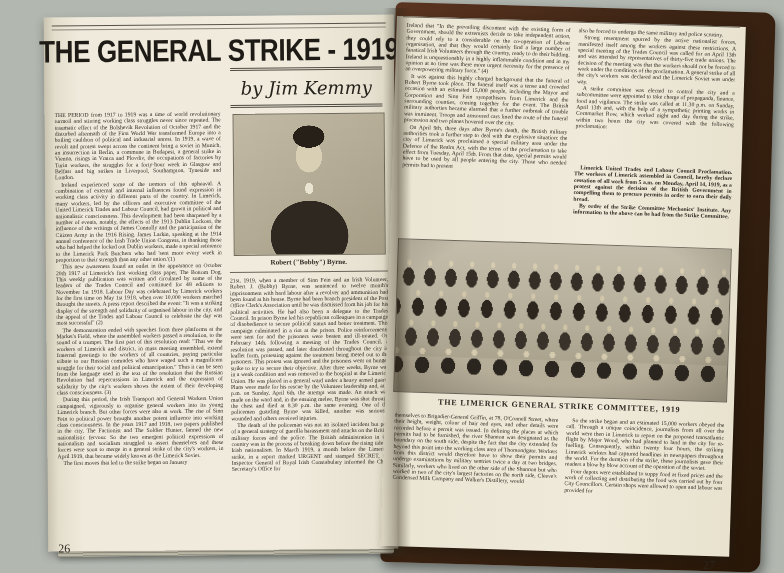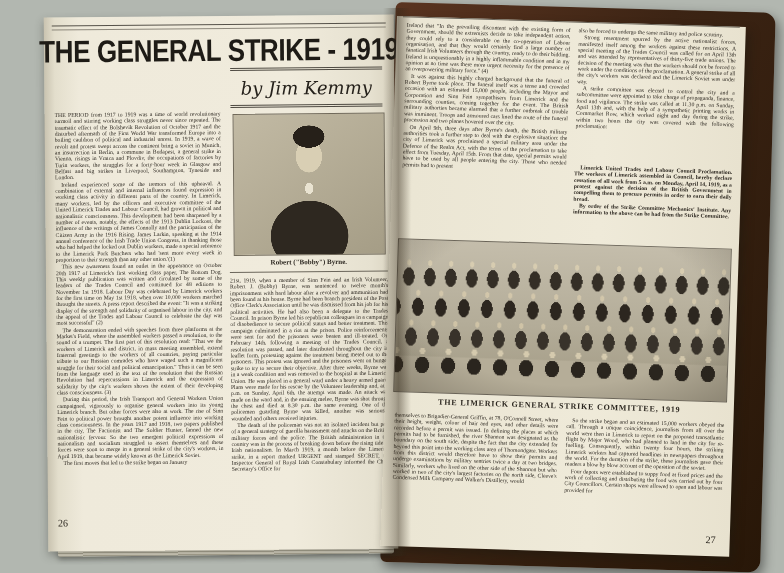--- a/index.html
+++ b/index.html
@@ -65,21 +65,21 @@
       radial-gradient(ellipse 21px 26px at 50% 30%, #d9cfb4 62%, rgba(0,0,0,0) 63%),
       radial-gradient(ellipse 7px 9px at 50% 53%, #e9e3d1 60%, rgba(0,0,0,0) 61%),
       radial-gradient(ellipse 55px 50px at 50% 87%, #2e2820 70%, rgba(0,0,0,0) 71%),
       linear-gradient(145deg,#c2baa4,#a59d86);
   }
   .portrait-caption {
     position:absolute; left:184px; top:243px; width:158px; text-align:center;
     font-weight:bold; font-size:7px; color:#2c2720;
   }
   .lp-caption-rule { position:absolute; left:184px; top:256px; width:158px; }
-  .pageno { position:absolute; font-size:10px; color:#2c2720; }
+  .pageno { position:absolute; font-size:12px; color:#2c2720;margin-top:24px; }
   .lp-pageno { left:10px; top:500px; }
   .rp-pageno { right:14px; top:508px; }
   
   .col { position:absolute; overflow:hidden; }
   .lp-col1 { left:10px;  top:95px;  width:166px; height:400px; }
   .lp-col2 { left:184px; top:262px; width:158px; height:232px; }
   .rp-col1 { left:10px;  top:6px;   width:164px; height:210px; }
   .rp-col2 { left:182px; top:6px;   width:158px; height:232px; }
   .rp-bcol1{ left:10px;  top:396px; width:164px; height:116px; }
   .rp-bcol2{ left:182px; top:396px; width:158px; height:116px; }

